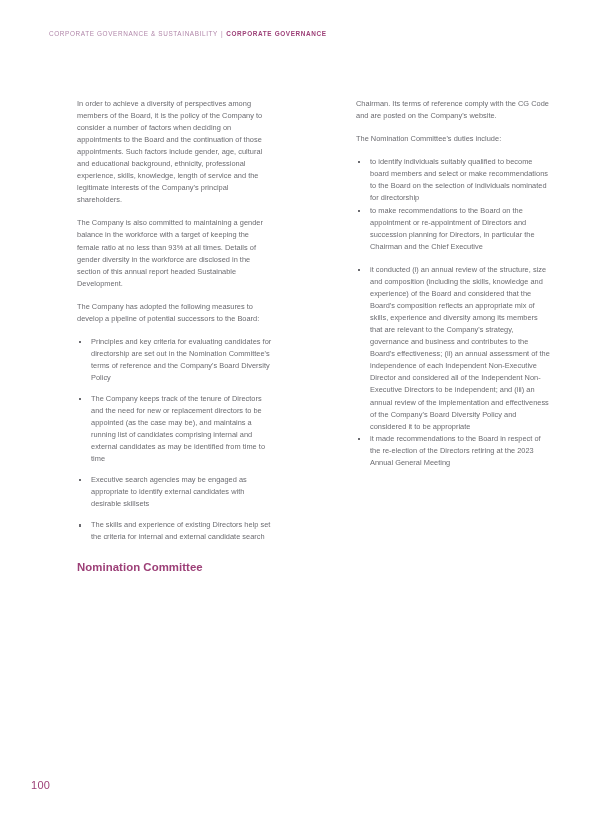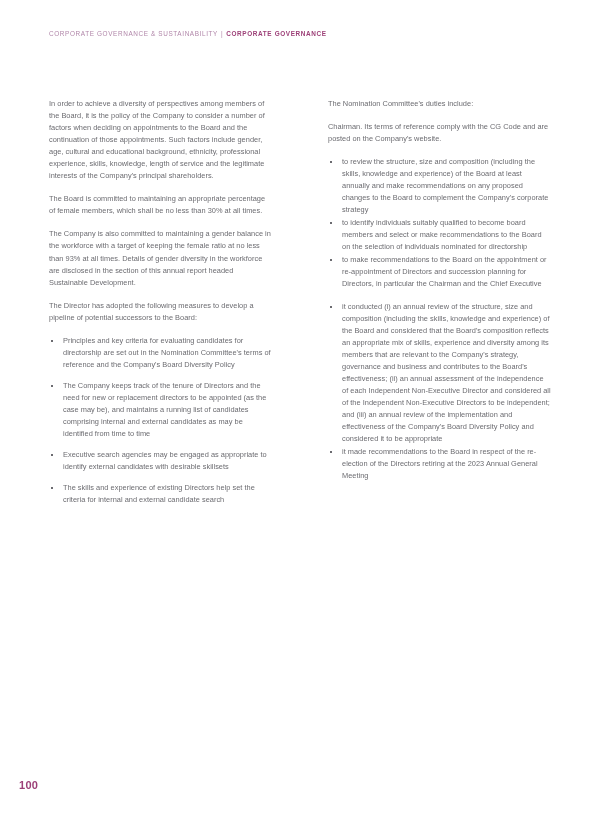--- a/index.html
+++ b/index.html
@@ -48,20 +48,21 @@
   .columns {
     position: absolute;
     left: 49px;
     top: 98px;
     width: 502px;
     display: flex;
     gap: 56px;
   }
   .col {
     width: 223px;
+    margin-left: 28px;
   }
 
   
   p.para {
     margin: 0 0 11px 0;
     font-size: 7.4px;
     line-height: 12.05px;
     color: #6b6b70;
     letter-spacing: 0.02px;
     text-align: left;
@@ -106,64 +107,63 @@
     font-size: 11.4px;
     font-weight: 700;
     color: #9c3f77;
     letter-spacing: 0.05px;
     line-height: 14px;
   }
 
   
   .folio {
     position: absolute;
-    left: 19px;
+    left: 31px;
     top: 779px;
     font-size: 11px;
-    font-weight: 700;
+    font-weight: 400;
     color: #9c3f77;
     letter-spacing: 0.3px;
   }
 </style>
 </head>
 <body>
 
 <div class="page">
 
   <div class="running-header">
     <span class="rh-section">CORPORATE GOVERNANCE &amp; SUSTAINABILITY</span><span class="rh-sep">|</span><span class="rh-sub">CORPORATE GOVERNANCE</span>
   </div>
 
   <div class="columns">
 
     <div class="col">
 
       <p class="para">In order to achieve a diversity of perspectives among members of the Board, it is the policy of the Company to consider a number of factors when deciding on appointments to the Board and the continuation of those appointments. Such factors include gender, age, cultural and educational background, ethnicity, professional experience, skills, knowledge, length of service and the legitimate interests of the Company's principal shareholders.</p>
-      <p class="para">The Board is committed to maintaining an appropriate percentage of female members, which shall be no less than 30% at all times.</p>
       <p class="para">The Company is also committed to maintaining a gender balance in the workforce with a target of keeping the female ratio at no less than 93% at all times. Details of gender diversity in the workforce are disclosed in the section of this annual report headed Sustainable Development.</p>
-      <p class="para">The Director has adopted the following measures to develop a pipeline of potential successors to the Board:</p>
+      <p class="para">The Company has adopted the following measures to develop a pipeline of potential successors to the Board:</p>
 
       <ul class="bullets">
         <li>Principles and key criteria for evaluating candidates for directorship are set out in the Nomination Committee's terms of reference and the Company's Board Diversity Policy</li>
         <li>The Company keeps track of the tenure of Directors and the need for new or replacement directors to be appointed (as the case may be), and maintains a running list of candidates comprising internal and external candidates as may be identified from time to time</li>
         <li>Executive search agencies may be engaged as appropriate to identify external candidates with desirable skillsets</li>
         <li>The skills and experience of existing Directors help set the criteria for internal and external candidate search</li>
       </ul>
 
+      <h2 class="section-heading">Nomination Committee</h2>
 
 
     </div>
 
     <div class="col">
 
+      <p class="para">Chairman. Its terms of reference comply with the CG Code and are posted on the Company's website.</p>
       <p class="para">The Nomination Committee's duties include:</p>
-      <p class="para">Chairman. Its terms of reference comply with the CG Code and are posted on the Company's website.</p>
 
       <ul class="bullets dense">
-        <li>to review the structure, size and composition (including the skills, knowledge and experience) of the Board at least annually and make recommendations on any proposed changes to the Board to complement the Company's corporate strategy</li>
         <li>to identify individuals suitably qualified to become board members and select or make recommendations to the Board on the selection of individuals nominated for directorship</li>
         <li>to make recommendations to the Board on the appointment or re-appointment of Directors and succession planning for Directors, in particular the Chairman and the Chief Executive</li>
       </ul>
 
 
       <ul class="bullets dense">
         <li>it conducted (i) an annual review of the structure, size and composition (including the skills, knowledge and experience) of the Board and considered that the Board's composition reflects an appropriate mix of skills, experience and diversity among its members that are relevant to the Company's strategy, governance and business and contributes to the Board's effectiveness; (ii) an annual assessment of the independence of each Independent Non-Executive Director and considered all of the Independent Non-Executive Directors to be independent; and (iii) an annual review of the implementation and effectiveness of the Company's Board Diversity Policy and considered it to be appropriate</li>
         <li>it made recommendations to the Board in respect of the re-election of the Directors retiring at the 2023 Annual General Meeting</li>
       </ul>
 

